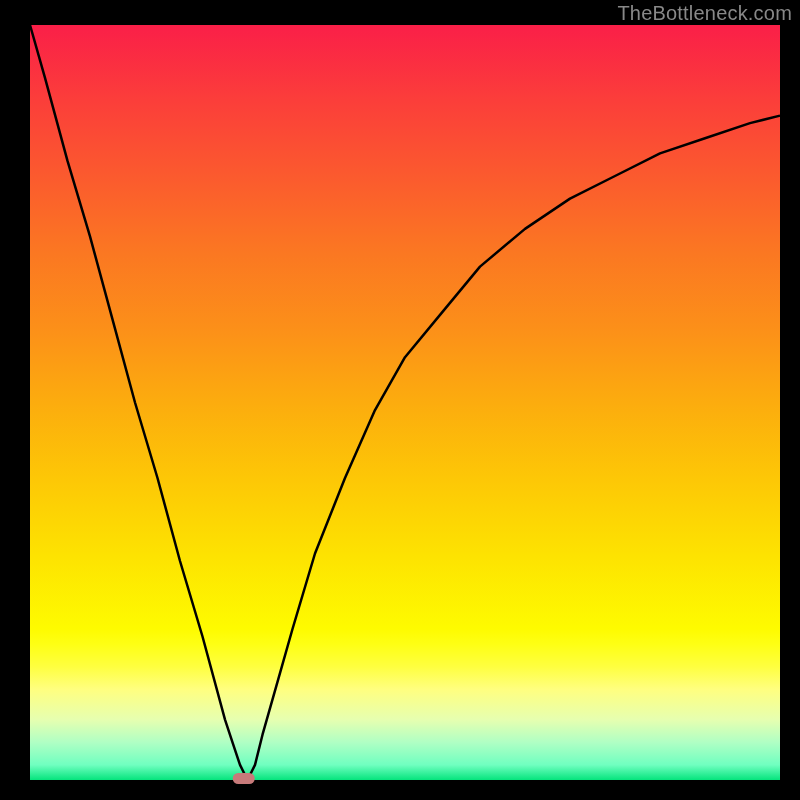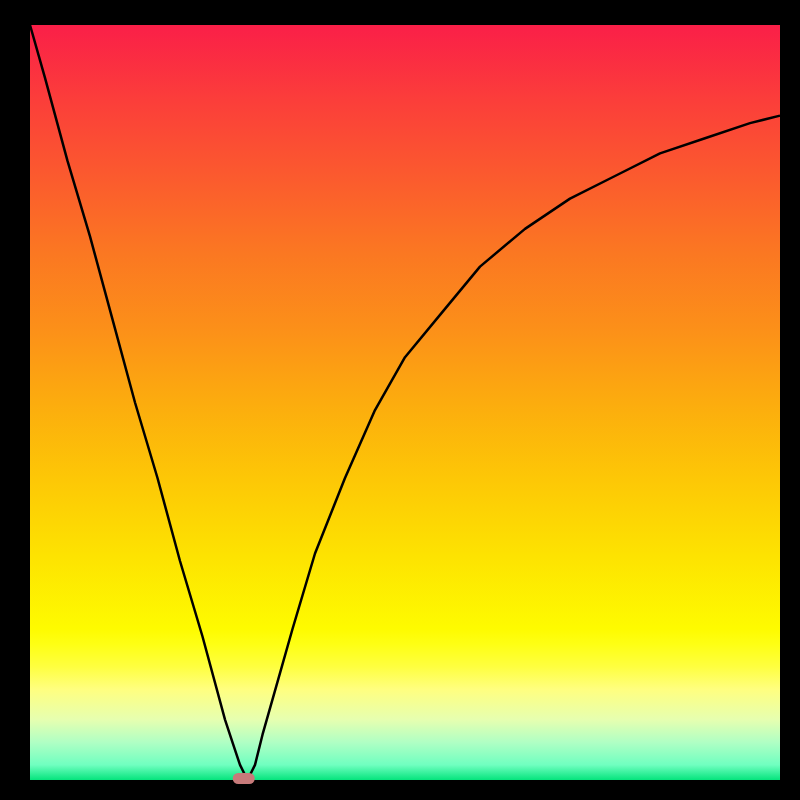--- a/index.html
+++ b/index.html
@@ -27,20 +27,21 @@
     letter-spacing: 0.2px;
   }
   svg {
     display: block;
   }
 </style>
 </head>
 <body>
 
 <div class="container">
+  <div class="watermark">TheBottleneck.com</div>
   <svg id="chart-svg" width="800" height="800">
       <defs>
         <linearGradient id="bg-grad" x1="0" y1="0" x2="0" y2="1">
           <stop offset="0%" stop-color="#fa1f48"></stop>
           <stop offset="9.999999999999998%" stop-color="#fb3e3a"></stop>
           <stop offset="19.999999999999996%" stop-color="#fb5a2e"></stop>
           <stop offset="30.000000000000004%" stop-color="#fb7722"></stop>
           <stop offset="40%" stop-color="#fc8f19"></stop>
           <stop offset="50%" stop-color="#fcac0e"></stop>
           <stop offset="60%" stop-color="#fdc706"></stop>

